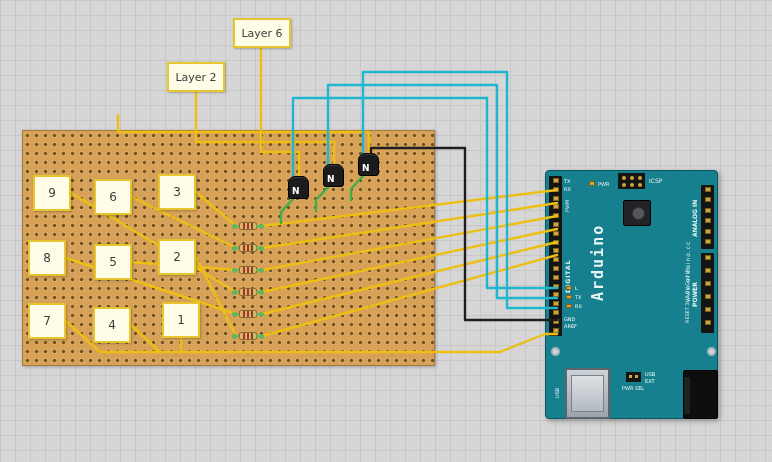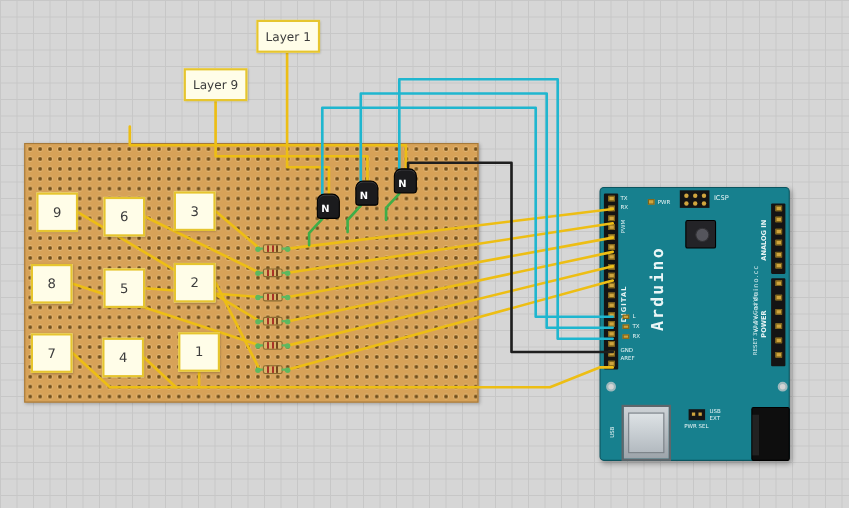--- a/index.html
+++ b/index.html
@@ -185,22 +185,22 @@
     <div id="usb"></div>
     <div class="vtext" id="lbl-usb">USB</div>
     <div id="jack"></div>
     <div id="jumper"></div>
     <div class="tinytext" id="lbl-jusb">USB</div>
     <div class="tinytext" id="lbl-jext">EXT</div>
     <div class="tinytext" id="lbl-pwrsel">PWR SEL</div>
     <span class="hole" id="hole1"></span>
     <span class="hole" id="hole2"></span>
   </div>
-<div class="note layer" style="left: 233px; top: 18px;">Layer 1</div>
-    <div class="note layer" style="left: 167px; top: 62px;">Layer 9</div>
+<div class="note layer" style="left: 233px; top: 18px;">Layer 6</div>
+    <div class="note layer" style="left: 167px; top: 62px;">Layer 2</div>
     <div class="note num" style="left: 33px; top: 175px;">9</div>
     <div class="note num" style="left: 94px; top: 179px;">6</div>
     <div class="note num" style="left: 158px; top: 174px;">3</div>
     <div class="note num" style="left: 28px; top: 240px;">8</div>
     <div class="note num" style="left: 94px; top: 244px;">5</div>
     <div class="note num" style="left: 158px; top: 239px;">2</div>
     <div class="note num" style="left: 28px; top: 303px;">7</div>
     <div class="note num" style="left: 93px; top: 307px;">4</div>
     <div class="note num" style="left: 162px; top: 302px;">1</div>
     <div class="transistor" style="left: 288px; top: 176px;">

